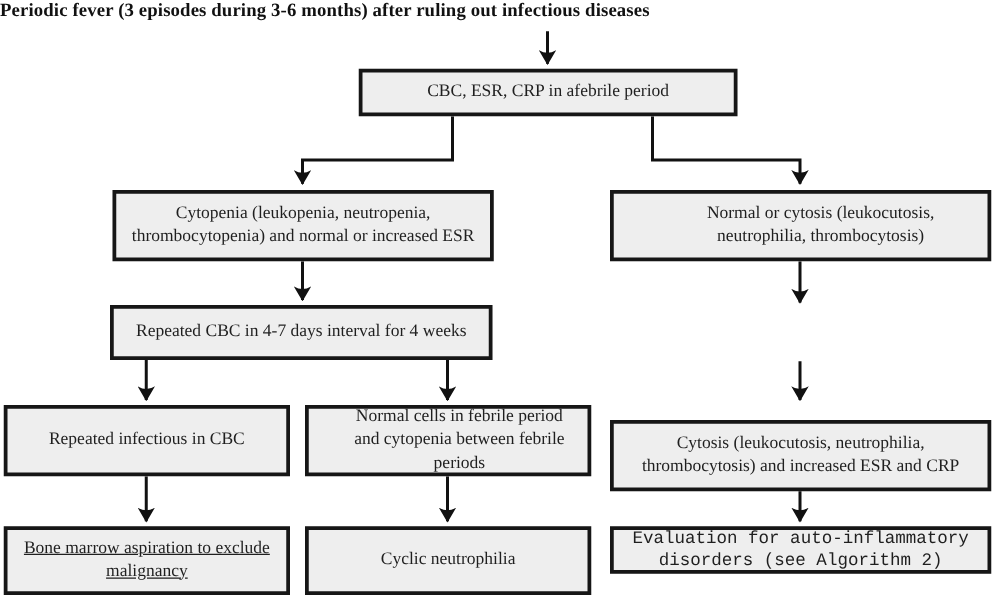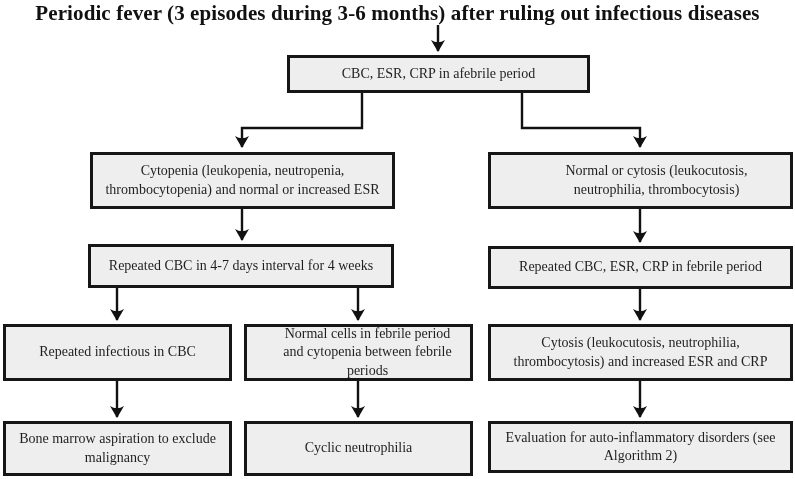--- a/index.html
+++ b/index.html
@@ -7,22 +7,22 @@
     position: relative;
     width: 795px;
     height: 479px;
     background: #ffffff;
     font-family: "Liberation Serif", "DejaVu Serif", serif;
     overflow: hidden;
   }
   .title {
     position: absolute;
     left: 0; right: 0; top: 1px;
-    text-align: center;
-    font-size: 21px;
+    text-align: left;
+    font-size: 15px;
     font-weight: bold;
     color: #111111;
     letter-spacing: 0.1px;
   }
   svg.connectors {
     position: absolute;
     left: 0; top: 0;
     width: 795px; height: 479px;
     pointer-events: none;
   }
@@ -41,24 +41,24 @@
     padding: 2px 10px;
   }
   
   .n-root { left: 287px; top: 55px;  width: 303px; height: 38px; }
   .n-cytopenia { left: 90px;  top: 152px; width: 305px; height: 57px; }
   .n-normcytosis { left: 488px; top: 152px; width: 305px; height: 57px; padding-left: 42px; }
   .n-repcbc { left: 88px;  top: 244px; width: 306px; height: 44px; }
   .n-repfebrile { left: 488px; top: 246px; width: 305px; height: 43px; }
   .n-repcytopenia { left: 3px;   top: 324px; width: 229px; height: 57px; }
   .n-normcells { left: 244px; top: 324px; width: 229px; height: 57px; padding-left: 28px; }
-  .n-cytosisincr { left: 488px; top: 324px; width: 305px; height: 57px; }
-  .n-bonemarrow { left: 3px;   top: 421px; width: 229px; height: 55px; }
+  .n-cytosisincr { left: 488px; top: 336px; width: 305px; height: 57px; }
+  .n-bonemarrow { left: 3px;   top: 421px; width: 229px; height: 55px; text-decoration: underline; }
   .n-cyclic { left: 244px; top: 421px; width: 229px; height: 55px; }
-  .n-evaluation { left: 488px; top: 421px; width: 305px; height: 52px; }
+  .n-evaluation { left: 488px; top: 421px; width: 305px; height: 38px; font-family: Liberation Mono, monospace; }
 </style>
 </head>
 <body>
 
 <div id="canvas">
 
   <div class="title">Periodic fever (3 episodes during 3-6 months) after ruling out infectious diseases</div>
 
   <svg class="connectors" viewBox="0 0 795 479" xmlns="http://www.w3.org/2000/svg">
     <defs>
@@ -80,21 +80,20 @@
       <path d="M640,381 L640,417" marker-end="url(#arrowhead)"></path>
     </g>
   </svg>
 
   <div class="node n-cytopenia">Cytopenia (leukopenia, neutropenia, thrombocytopenia) and normal or increased ESR</div>
 
   <div class="node n-root">CBC, ESR, CRP in afebrile period</div>
   <div class="node n-normcytosis">Normal or cytosis (leukocutosis, neutrophilia, thrombocytosis)</div>
 
   <div class="node n-repcbc">Repeated CBC in 4-7 days interval for 4 weeks</div>
-  <div class="node n-repfebrile">Repeated CBC, ESR, CRP in febrile period</div>
 
   <div class="node n-repcytopenia">Repeated infectious in CBC</div>
   <div class="node n-normcells">Normal cells in febrile period and cytopenia between febrile periods</div>
   <div class="node n-cytosisincr">Cytosis (leukocutosis, neutrophilia, thrombocytosis) and increased ESR and CRP</div>
 
   <div class="node n-bonemarrow">Bone marrow aspiration to exclude malignancy</div>
   <div class="node n-cyclic">Cyclic neutrophilia</div>
   <div class="node n-evaluation">Evaluation for auto-inflammatory disorders (see Algorithm 2)</div>
 
 </div>

